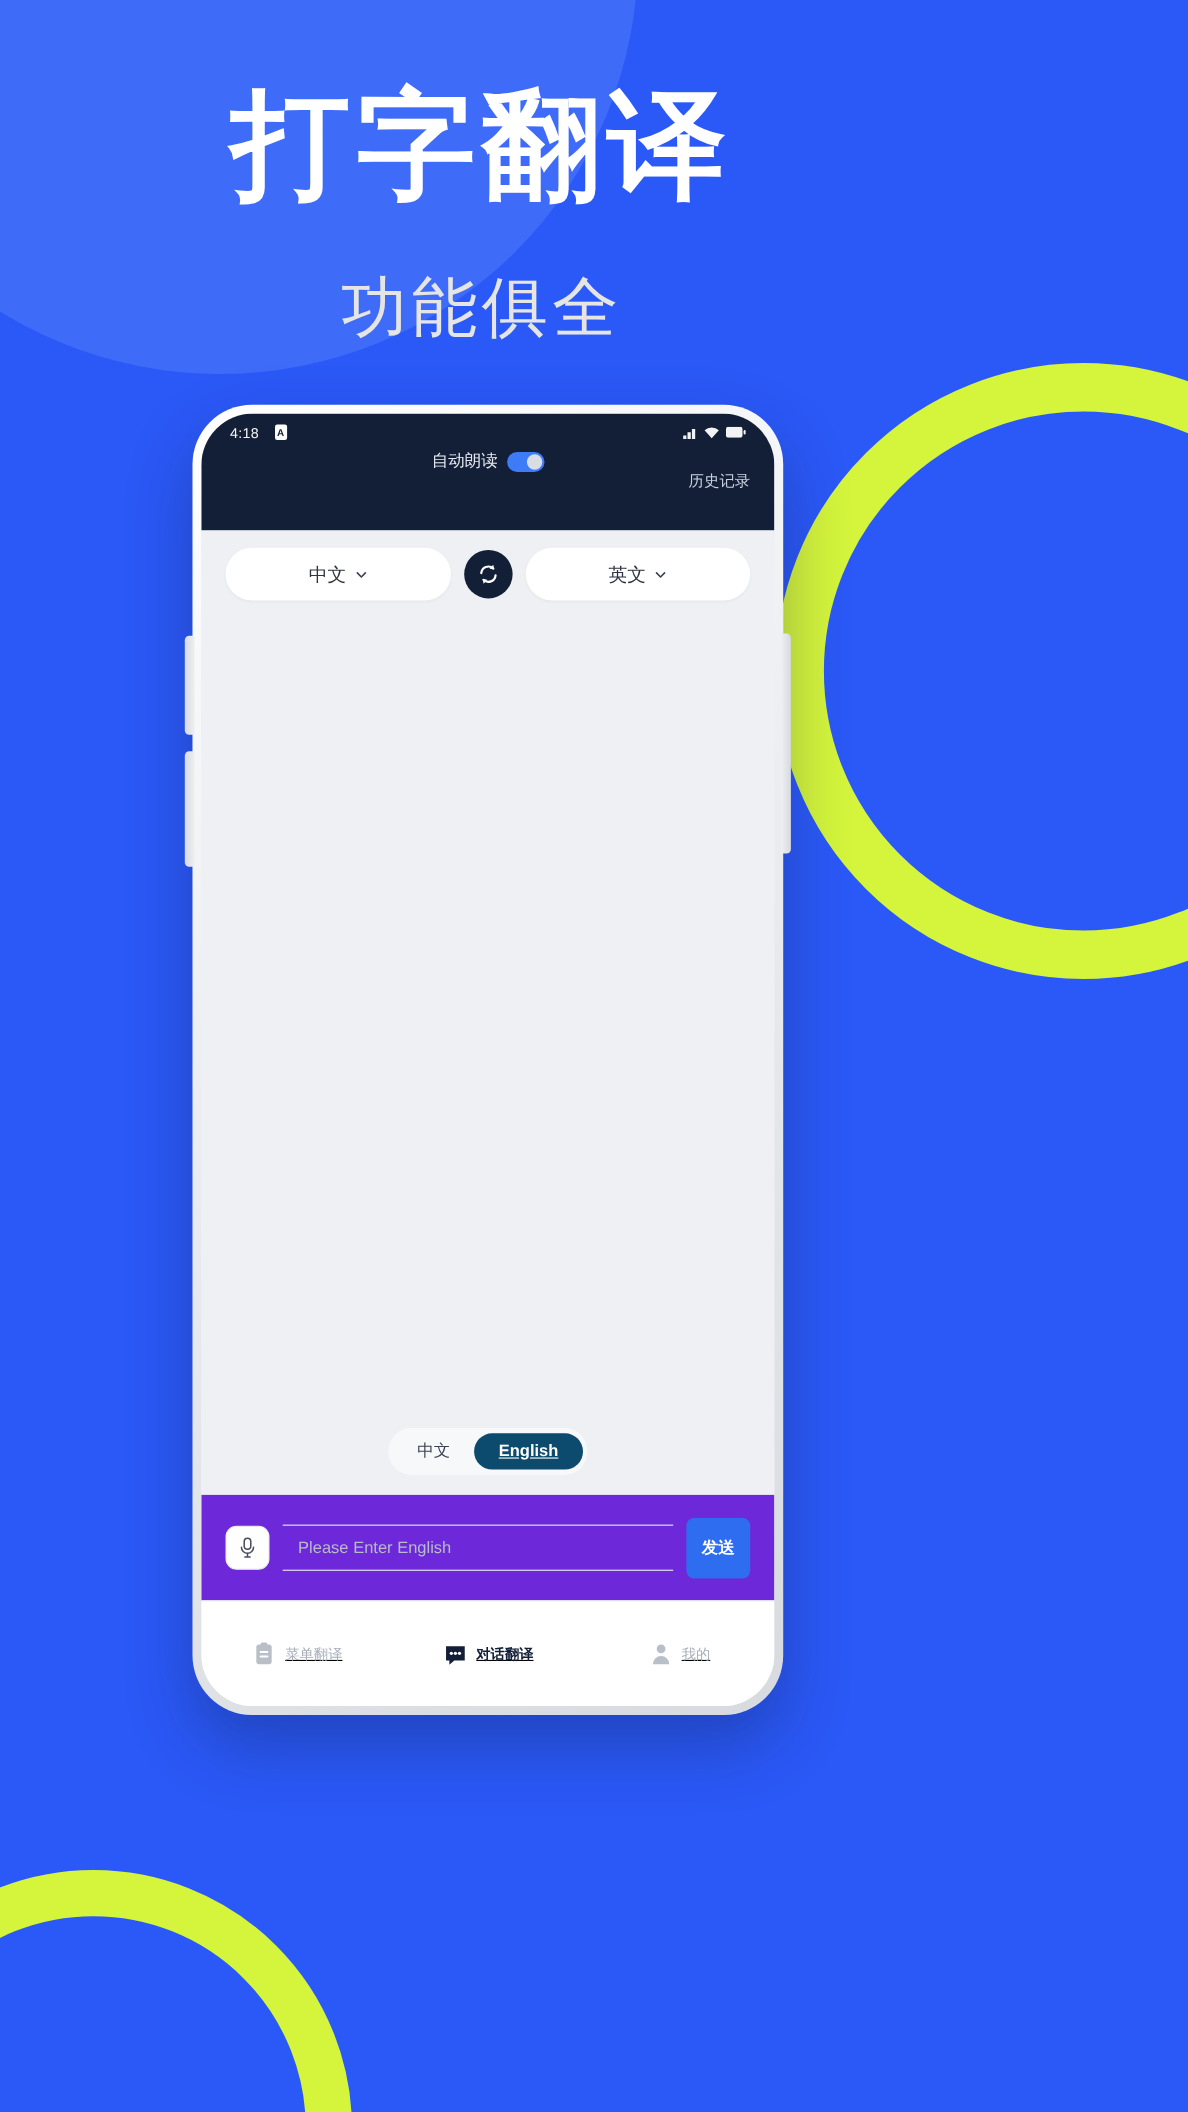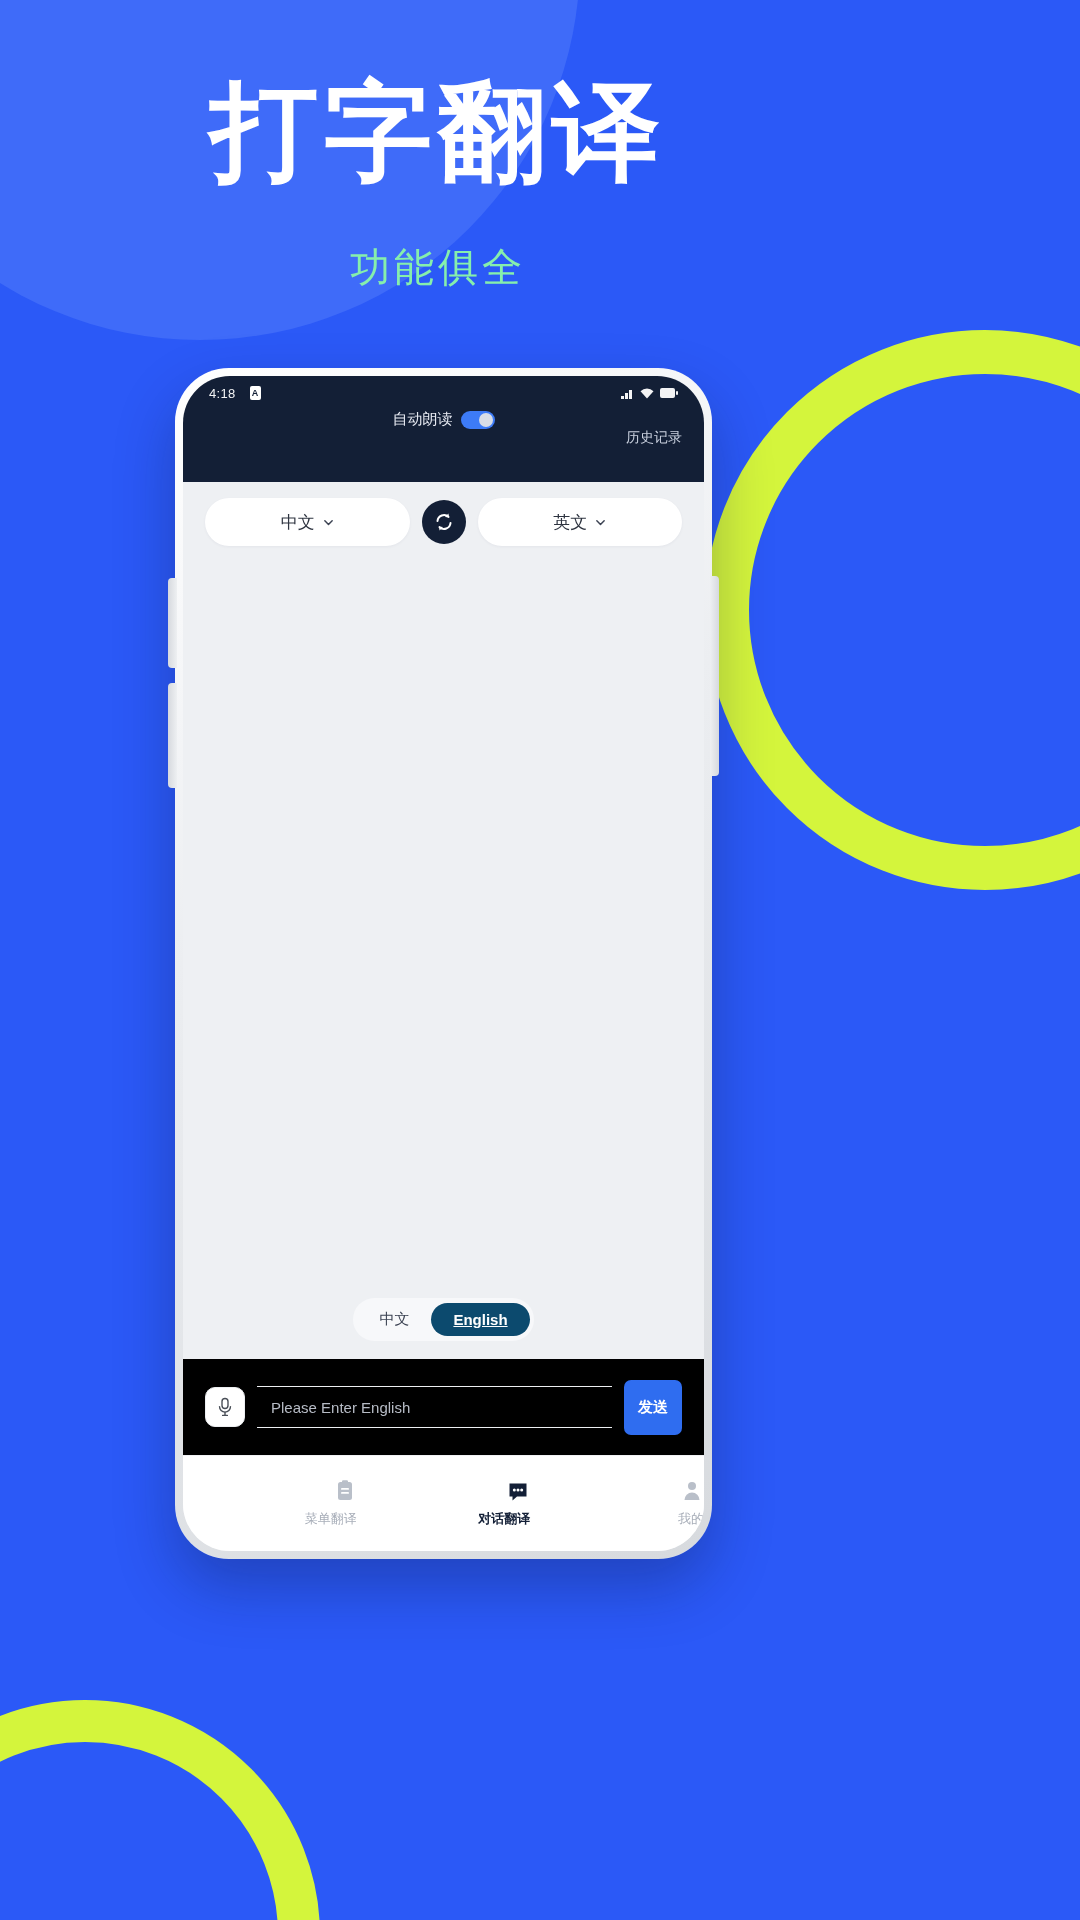--- a/index.html
+++ b/index.html
@@ -37,22 +37,22 @@
     text-align: center; z-index: 5;
   }
   #headline .title {
     color: #ffffff;
     font-size: 108px;
     font-weight: bold;
     letter-spacing: 6px;
     line-height: 1.15;
   }
   #headline .subtitle {
-    color: #86efac;
-    font-size: 40px;
+    color: #e5e5e5;
+    font-size: 60px;
     font-weight: normal;
     letter-spacing: 4px;
     margin-top: 46px;
   }
 
   
   #phone {
     position: absolute;
     left: 175px; top: 368px;
     width: 537px; height: 1191px;
@@ -178,21 +178,21 @@
   .lang-tab {
     padding: 8px 22px; border-radius: 18px;
     font-size: 15px; color:#3b4252;
   }
   .lang-tab.active {
     background:#0c4a6e; color:#ffffff; font-weight:bold;text-decoration:underline;
   }
 
   
   #input-bar {
-    background:#000000;
+    background:#6d28d9;
     height: 96px;
     display:flex; align-items:center;
     padding: 0 22px;
     gap: 12px;
     flex-shrink:0;
   }
   #mic-btn {
     width: 40px; height: 40px; border-radius: 10px;
     background:#ffffff;
     border:1px solid #eceef1;
@@ -217,22 +217,22 @@
 
   
   #bottom-nav {
     background:#ffffff;
     height: 96px;
     border-top: 1px solid #f0f1f4;
     display:flex; align-items:center;
     flex-shrink:0;
   }
   .nav-item {
-    flex:1; display:flex; flex-direction:column;
-    align-items:flex-end; justify-content:center; gap:7px;
+    flex:1; display:flex; flex-direction:row;
+    align-items:center; justify-content:center; gap:7px;text-decoration:underline;
   }
   .nav-label { font-size:13px; color:#a8aeb9; }
   .nav-item.active .nav-label { color:#131f36; font-weight:bold; }
   .nav-ic { width:24px; height:24px; }
 </style>
 </head>
 <body>
 
 <div id="bg-swoosh-top2"></div>
 <div id="bg-ring-right"></div>

